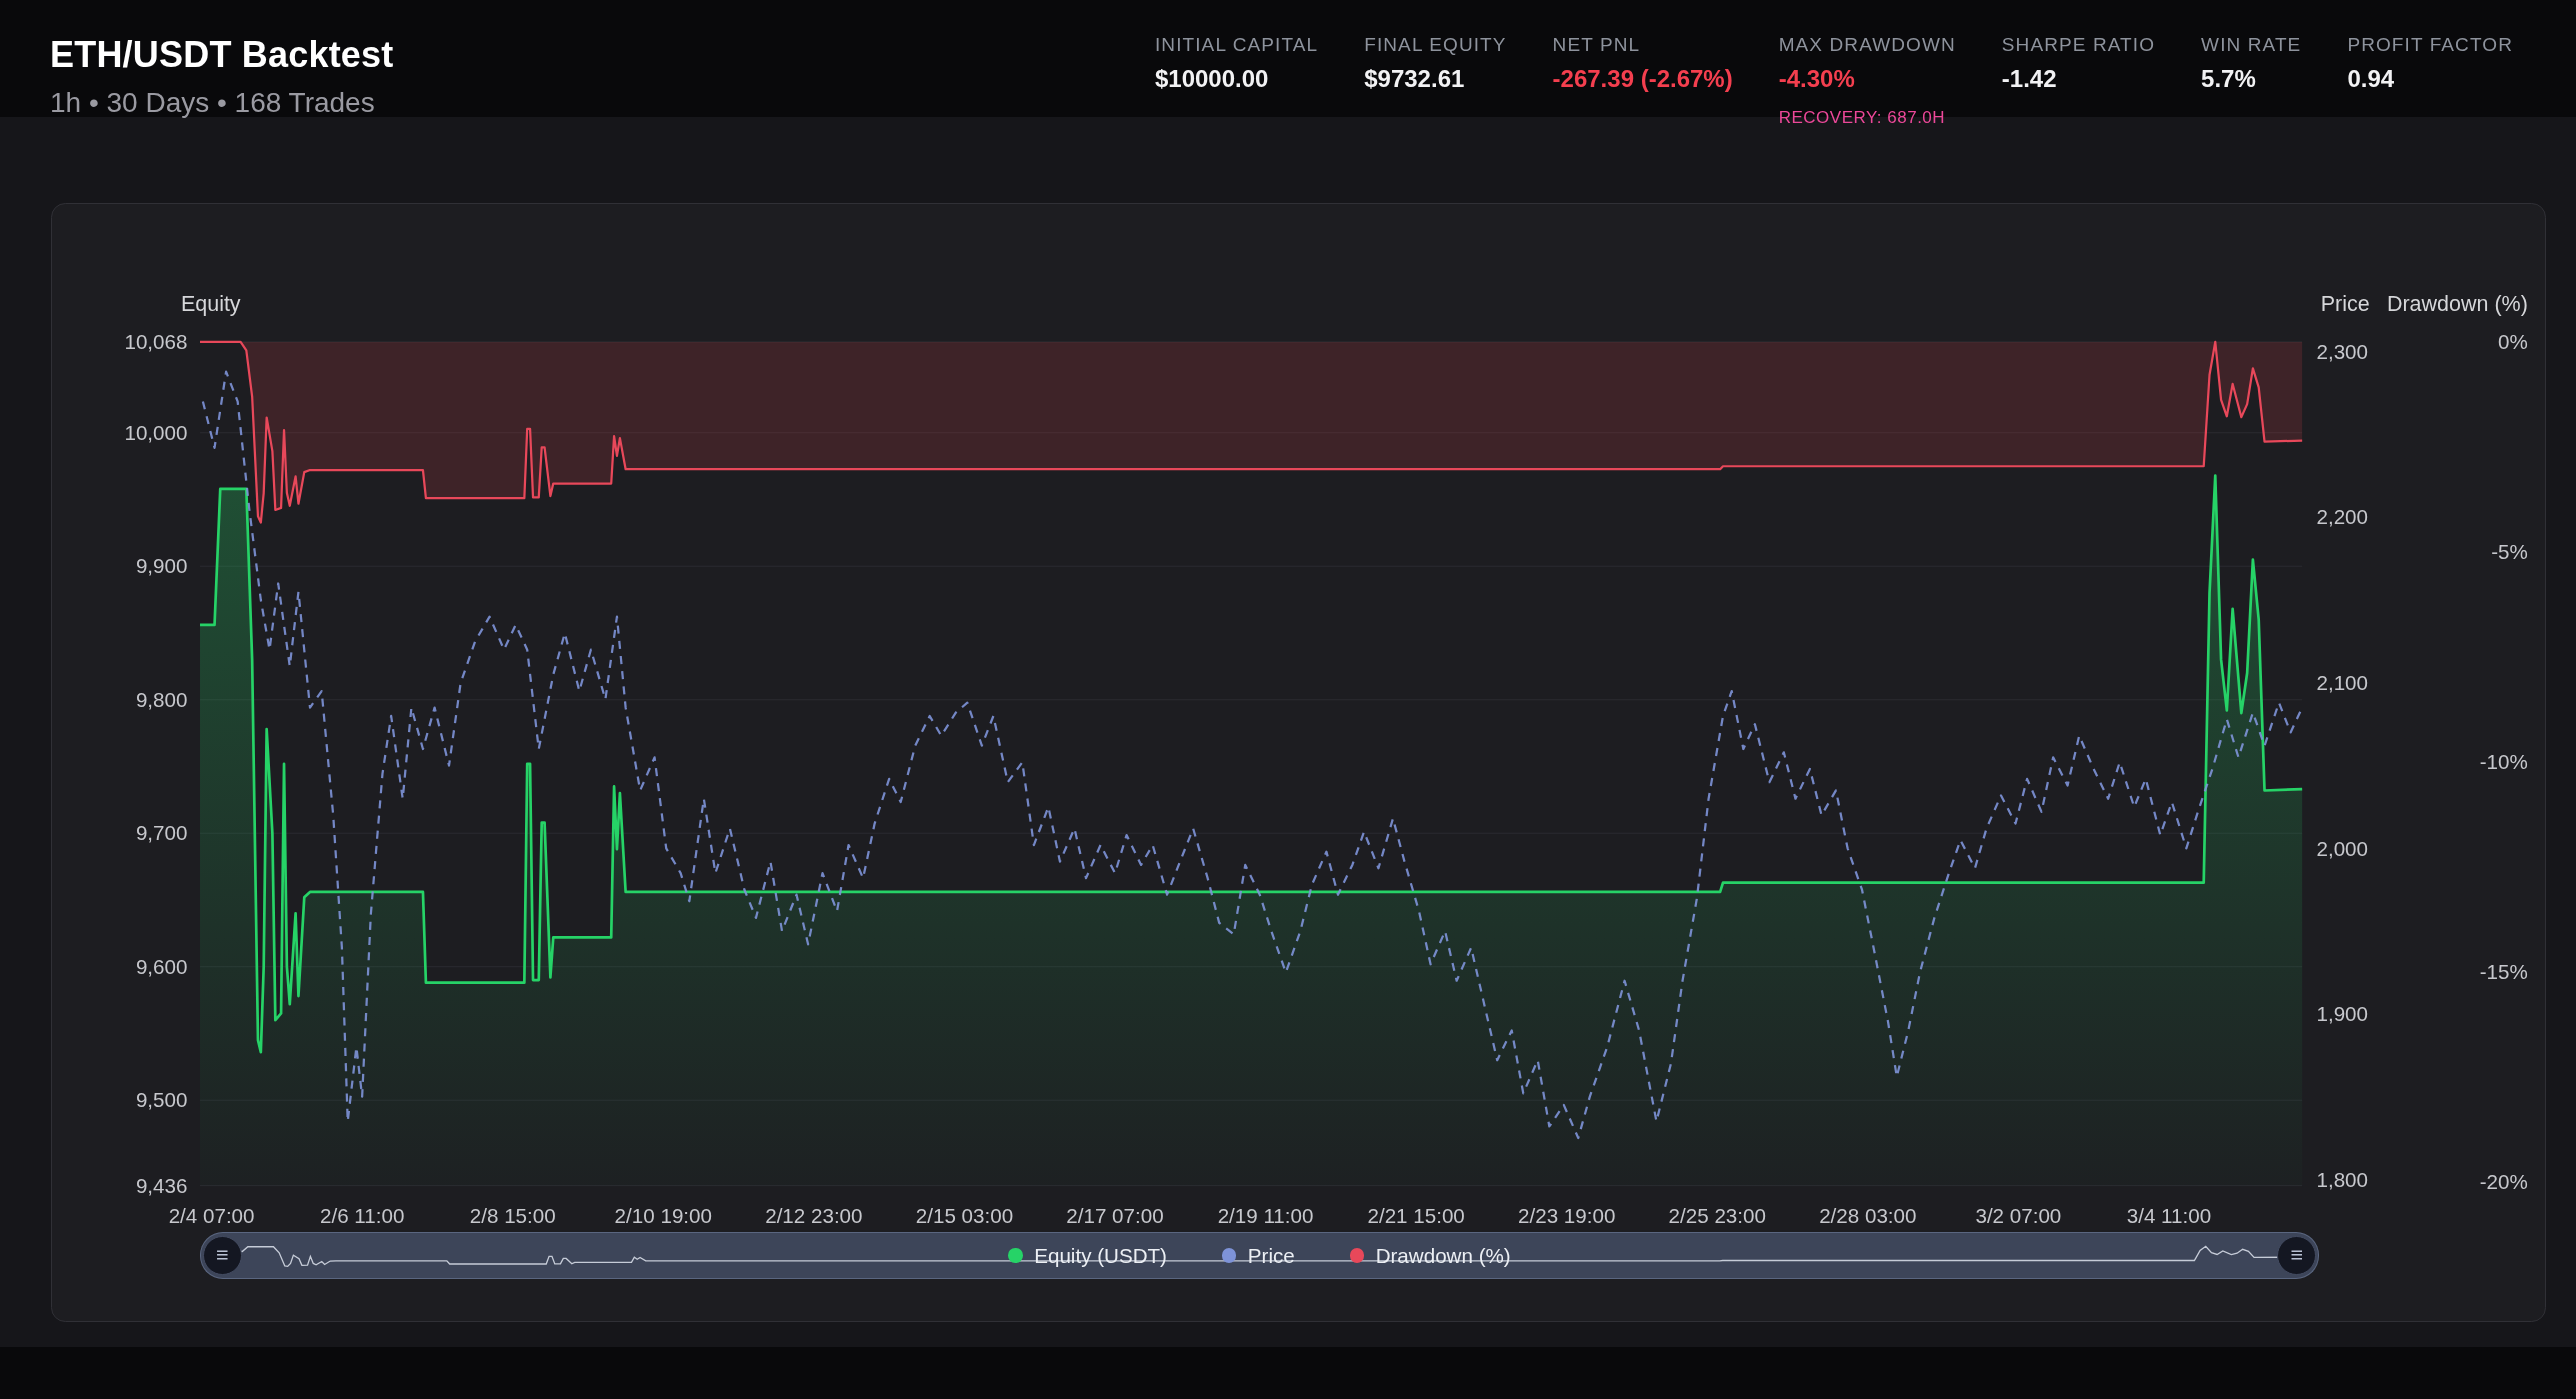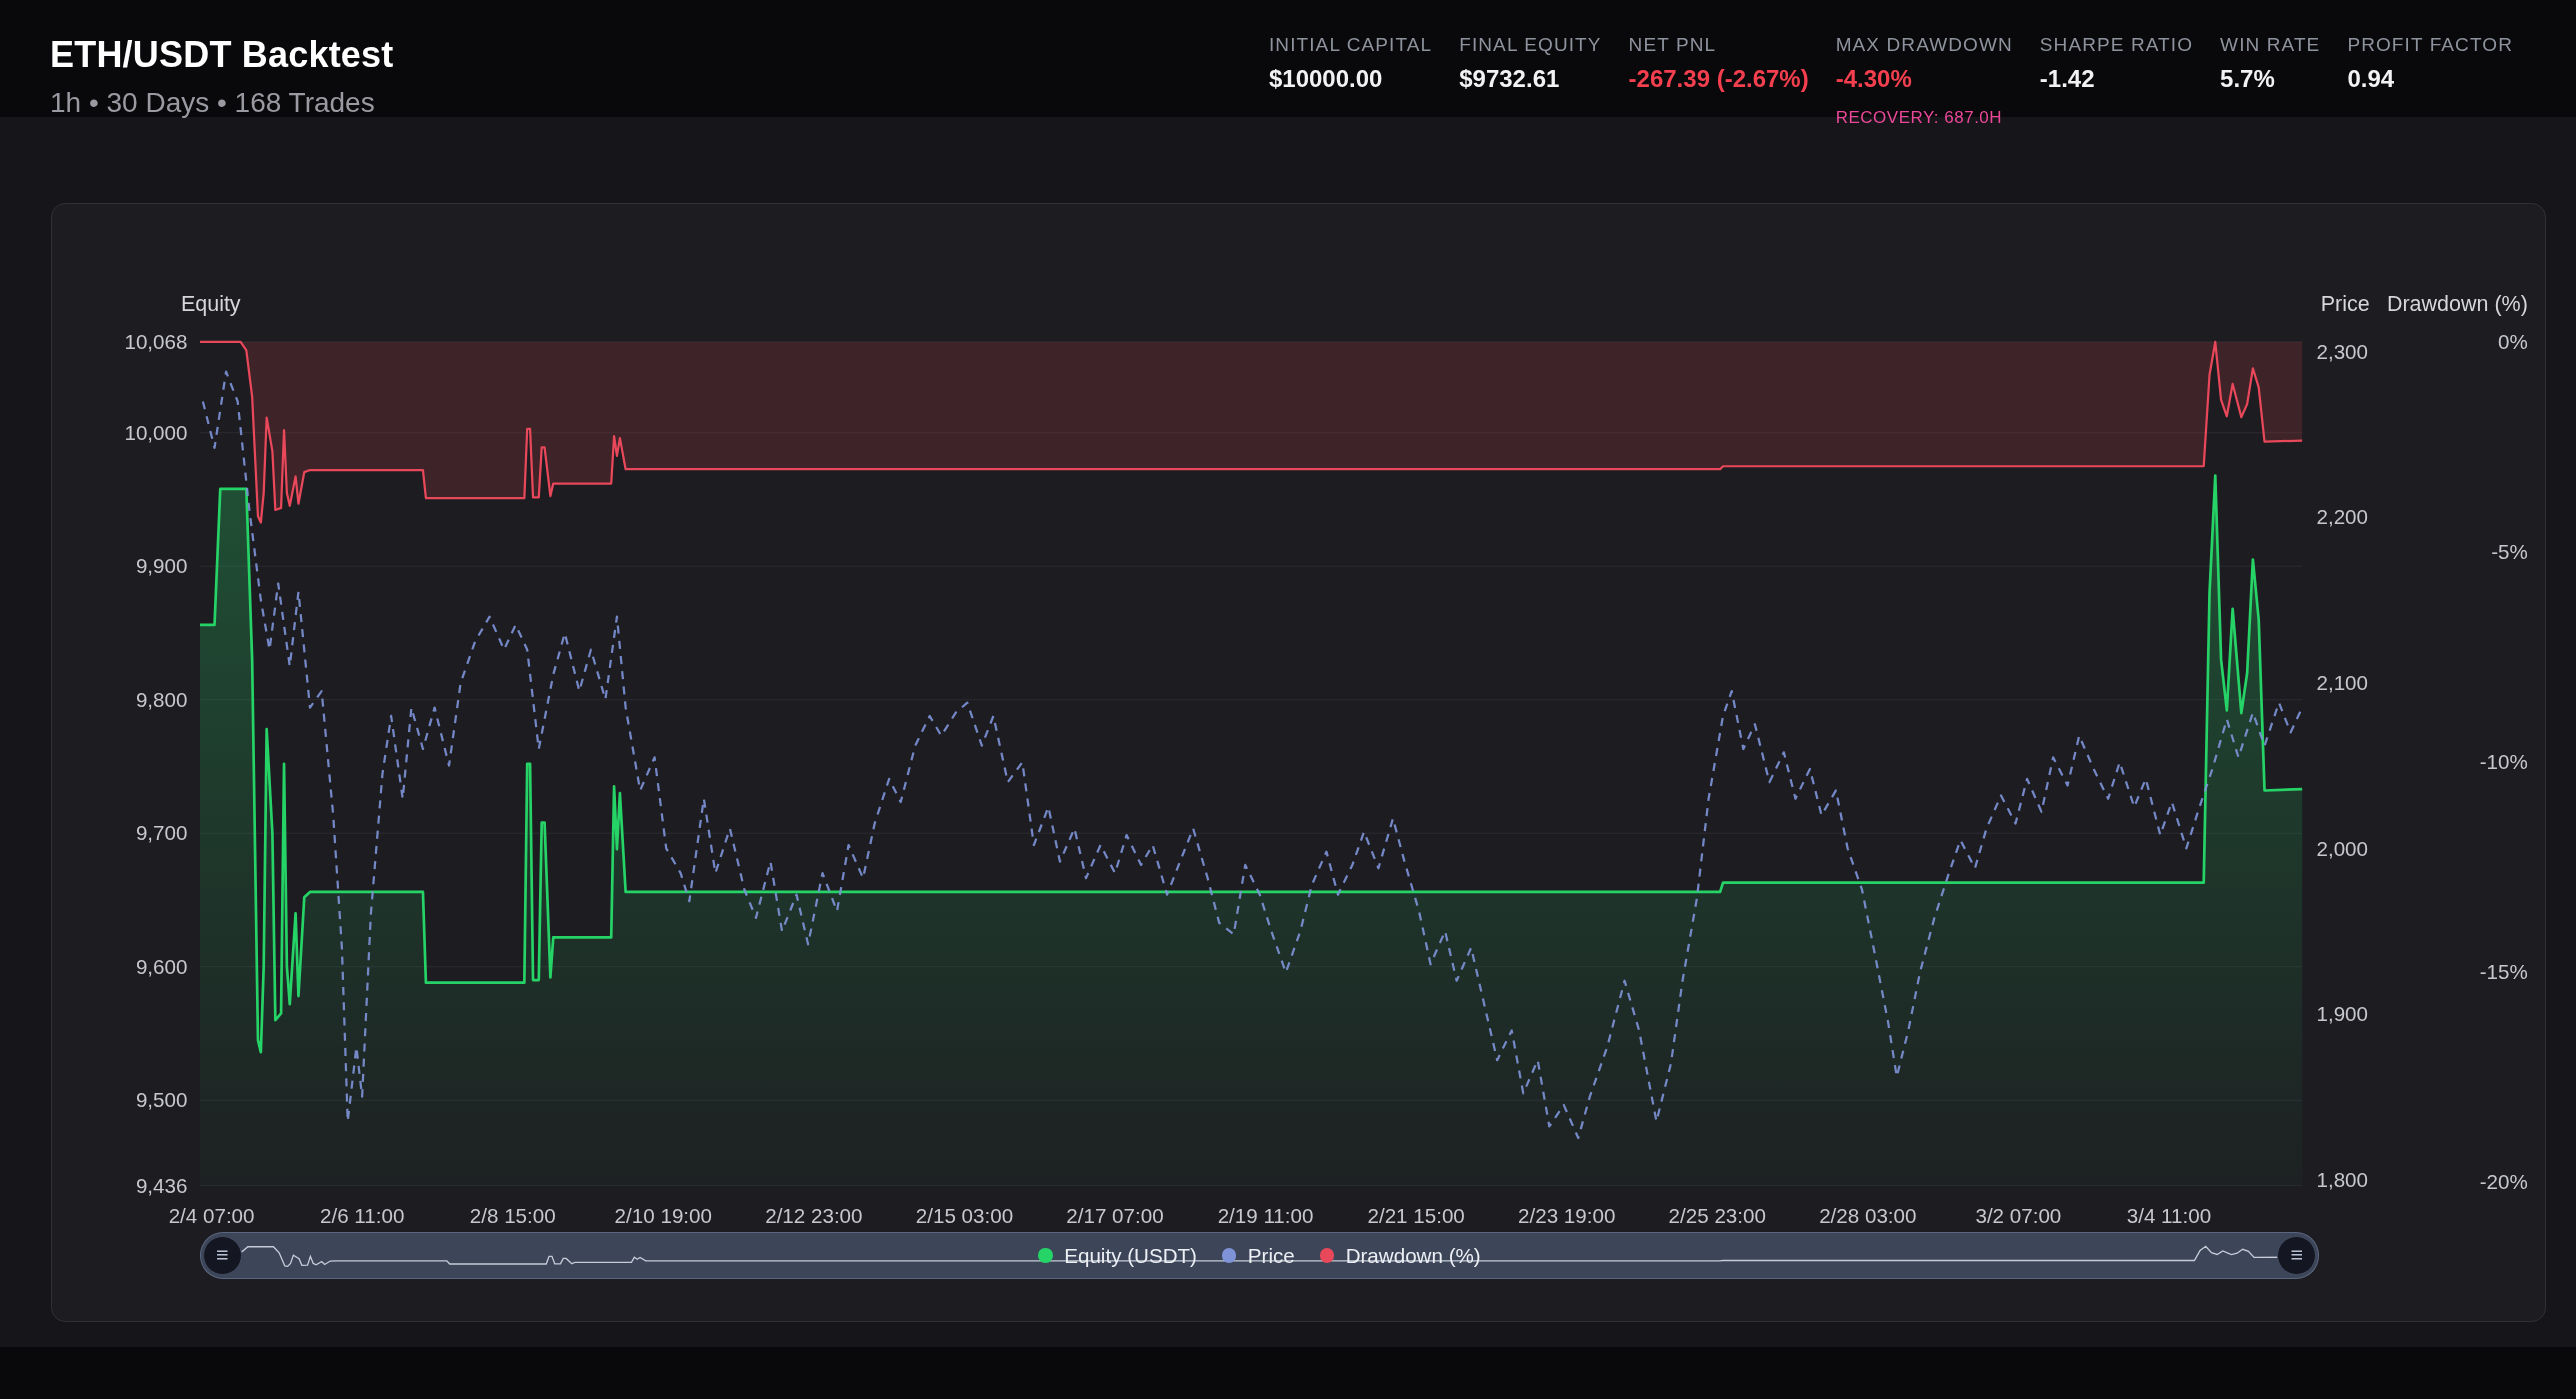--- a/index.html
+++ b/index.html
@@ -1,31 +1,31 @@
 <!DOCTYPE html>
 <html style="font-size:14.3px"><head>
 <meta charset="utf-8">
 <style>
   *{margin:0;padding:0;box-sizing:border-box}
   html,body{width:2576px;height:1399px;background:#16161a;font-family:"Liberation Sans",sans-serif;overflow:hidden;position:relative}
   header{height:117px;background:#09090b;display:flex;align-items:flex-start;padding:34px 63px 0 50px}
   .title-block h1{font-size:36px;color:#ffffff;letter-spacing:0.2px;font-weight:bold}
   .title-block .sub{font-size:28px;color:#9a9aa2;margin-top:10.7px}
-  .stats{display:flex;margin-left:auto;gap:27px}
+  .stats{display:flex;margin-left:auto;gap:46px}
   .stat .lbl{font-size:19px;color:#8e939d;letter-spacing:1.1px;white-space:nowrap}
   .stat .val{font-size:24px;font-weight:bold;color:#f2f2f4;margin-top:9px;white-space:nowrap}
   .stat .subv{font-size:17px;color:#ec4899;margin-top:15px;letter-spacing:0.5px;white-space:nowrap}
   .panel{position:absolute;left:51px;top:203px;width:2495px;height:1119px;background:#1d1d21;border:0.9px solid #303036;border-radius:14.3px;overflow:hidden}
   #chart{position:absolute;left:0;top:0;width:2494px;height:1116px}
   .navigator{position:absolute;left:148px;top:1028px;width:2119px;height:47px;background:rgba(122,146,198,.34);border:0.9px solid rgba(170,190,230,.28);border-radius:23px;display:flex;align-items:center}
   .nav-spark{position:absolute;left:27px;right:27px;top:0;bottom:0}
   .handle{position:absolute;top:2.7px;width:39px;height:39px;border-radius:50%;background:#141722;border:1.8px solid #434b61;color:#b9c2d4;font-size:21.5px;display:flex;align-items:center;justify-content:center;z-index:3;cursor:ew-resize}
   .handle.left{left:1.8px}
   .handle.right{right:1.8px}
-  .legend{position:relative;margin:0 auto;display:flex;gap:25px;z-index:2;align-items:center}
+  .legend{position:relative;margin:0 auto;display:flex;gap:55px;z-index:2;align-items:center}
   .legend-item{display:flex;align-items:center;gap:11.6px;cursor:pointer}
   .dot{width:14.3px;height:14.3px;border-radius:50%;background:#888}
   .legend-item .lab{font-size:20.6px;color:#eceff4}
   footer{position:absolute;left:0;bottom:0;width:100%;height:52px;background:#09090b}
 </style>
 </head>
 <body>
 
 <header>
   <div class="title-block">

